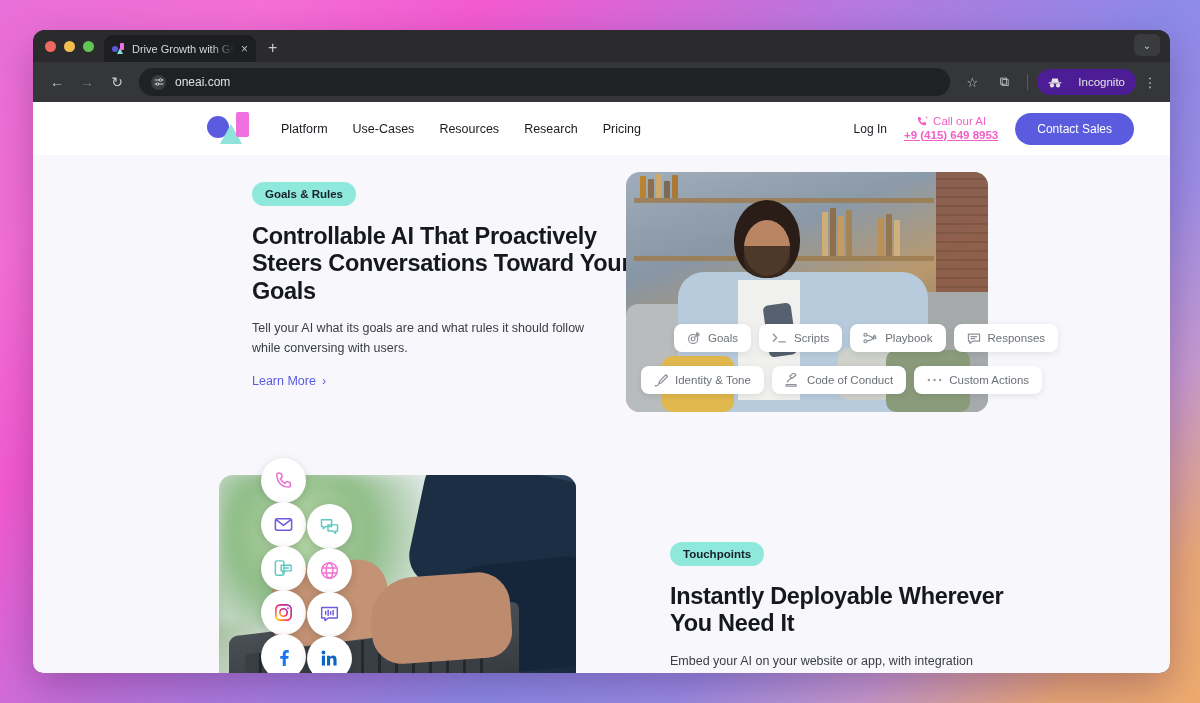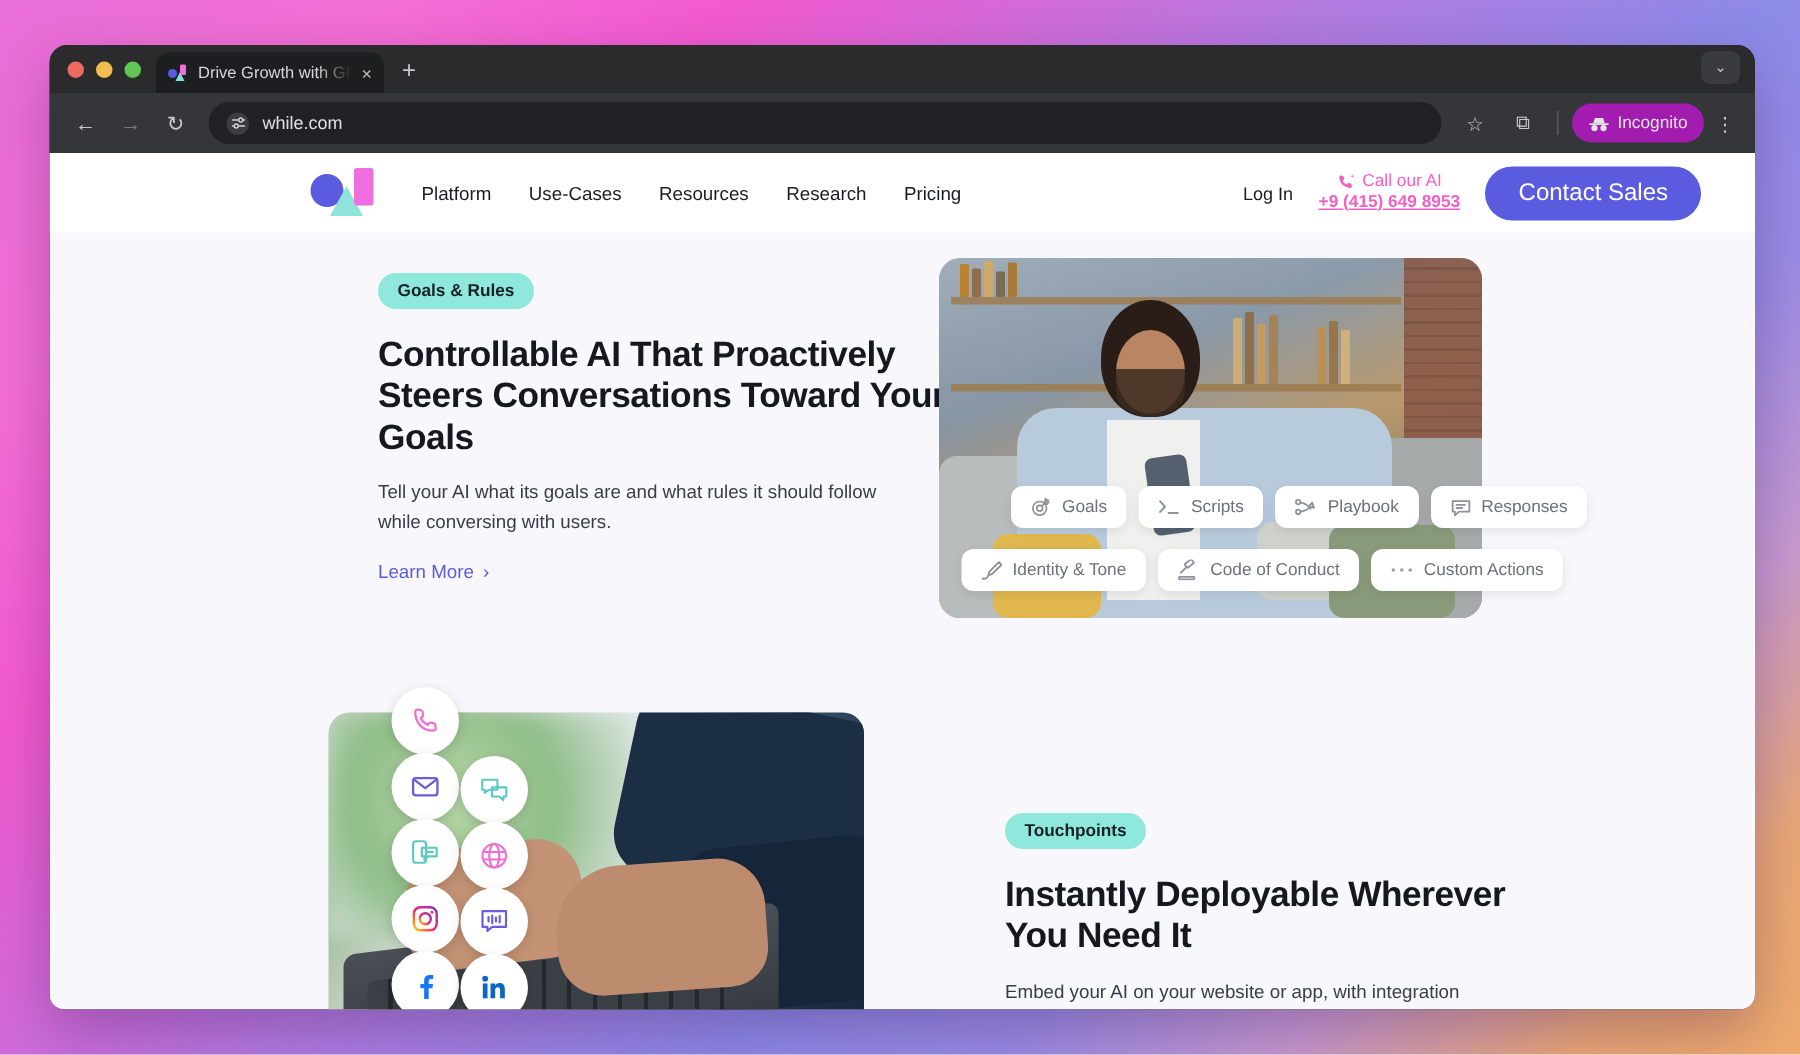--- a/index.html
+++ b/index.html
@@ -67,22 +67,22 @@
     font-size: 12px; color: #dfe0e2;
   }
   .tune { width: 15px; height: 15px; border-radius: 50%; background: #3c3d40;
           display: flex; align-items: center; justify-content: center; }
   .tune svg { display: block; }
   .omni-right { display: flex; align-items: center; gap: 4px; }
   .iconbtn { width: 28px; height: 28px; display: flex; align-items: center; justify-content: center;
              color: #c8c9cc; font-size: 13px; }
   .vsep { width: 1px; height: 16px; background: #5a5b5f; margin: 0 5px; }
   .incognito {
-    height: 26px; display: flex; align-items: center; gap: 5px; padding: 0 11px;
-    background: #a21caf; border-radius: 13px; font-size: 11.5px; color: #e3e4e6;
+    height: 26px; display: flex; align-items: center; gap: 16px; padding: 0 11px;
+    background: #4c1d95; border-radius: 13px; font-size: 11.5px; color: #e3e4e6;
   }
   .kebab { color: #c8c9cc; font-size: 13px; width: 20px; text-align: center; letter-spacing: 0; }
   
   #viewport {
     position: absolute; left: 0; top: 72px; width: 1137px; height: 571px;
     background: #f7f7fc; overflow: hidden;
   }
   
   #siteheader {
     height: 53px; background: #ffffff;
@@ -95,21 +95,21 @@
             border-left: 11px solid transparent; border-right: 11px solid transparent; border-bottom: 20px solid #8fe3d9; }
   .lg-rect { position: absolute; left: 29px; top: 0; width: 13px; height: 25px; background: #f06fe0; border-radius: 2px; }
   nav.mainnav { display: flex; align-items: center; gap: 25px; margin-left: 22px; }
   nav.mainnav a { font-size: 12.5px; color: #1b1b22; text-decoration: none; }
   .hdr-right { margin-left: auto; display: flex; align-items: center; gap: 17px; }
   .login { font-size: 12px; color: #1b1b22; }
   .callai { display: flex; flex-direction: column; align-items: center; line-height: 1.15; }
   .callai-top { display: flex; align-items: center; gap: 4px; font-size: 11.5px; font-weight: normal; color: #f25fc5; }
   .callai-num { font-size: 11.5px; font-weight: bold; color: #f25fc5; text-decoration: underline; }
   .cta {
-    background: #5b5be0; color: #fff; font-size: 16px;
+    background: #5b5be0; color: #fff; font-size: 12px;
     padding: 9px 22px; border-radius: 20px; border: none;
   }
   
   .section { position: absolute; }
   .badge {
     display: inline-block; background: #8fe8dc; color: #16202b;
     font-size: 11.5px; font-weight: bold; padding: 6px 13px; border-radius: 12px;
   }
   h2.heading {
     font-size: 23.5px; line-height: 1.17; color: #16181f;
@@ -224,21 +224,21 @@
       <span class="tune">
         <svg width="10" height="10" viewBox="0 0 10 10">
           <g stroke="#d2d3d6" stroke-width="1" stroke-linecap="round">
             <line x1="1" y1="3" x2="9" y2="3"></line>
               <line x1="1" y1="7" x2="9" y2="7"></line>
           </g>
           <circle cx="6.5" cy="3" r="1.3" fill="#35363a" stroke="#d2d3d6" stroke-width="1"></circle>
           <circle cx="3.5" cy="7" r="1.3" fill="#35363a" stroke="#d2d3d6" stroke-width="1"></circle>
         </svg>
       </span>
-      <span>while.com</span>
+      <span>oneai.com</span>
     </div>
     <div class="omni-right">
       <div class="iconbtn">☆</div>
       <div class="iconbtn">⧉</div>
       <span class="vsep"></span>
       <div class="incognito">
         <svg width="14" height="11" viewBox="0 0 14 11">
           <path d="M3.2 5.2 4.2 1.6h5.6l1 3.6z" fill="#e3e4e6"></path>
           <rect x="0.5" y="5.2" width="13" height="1.2" rx=".6" fill="#e3e4e6"></rect>
           <circle cx="4" cy="8.4" r="2.1" fill="#e3e4e6"></circle>

